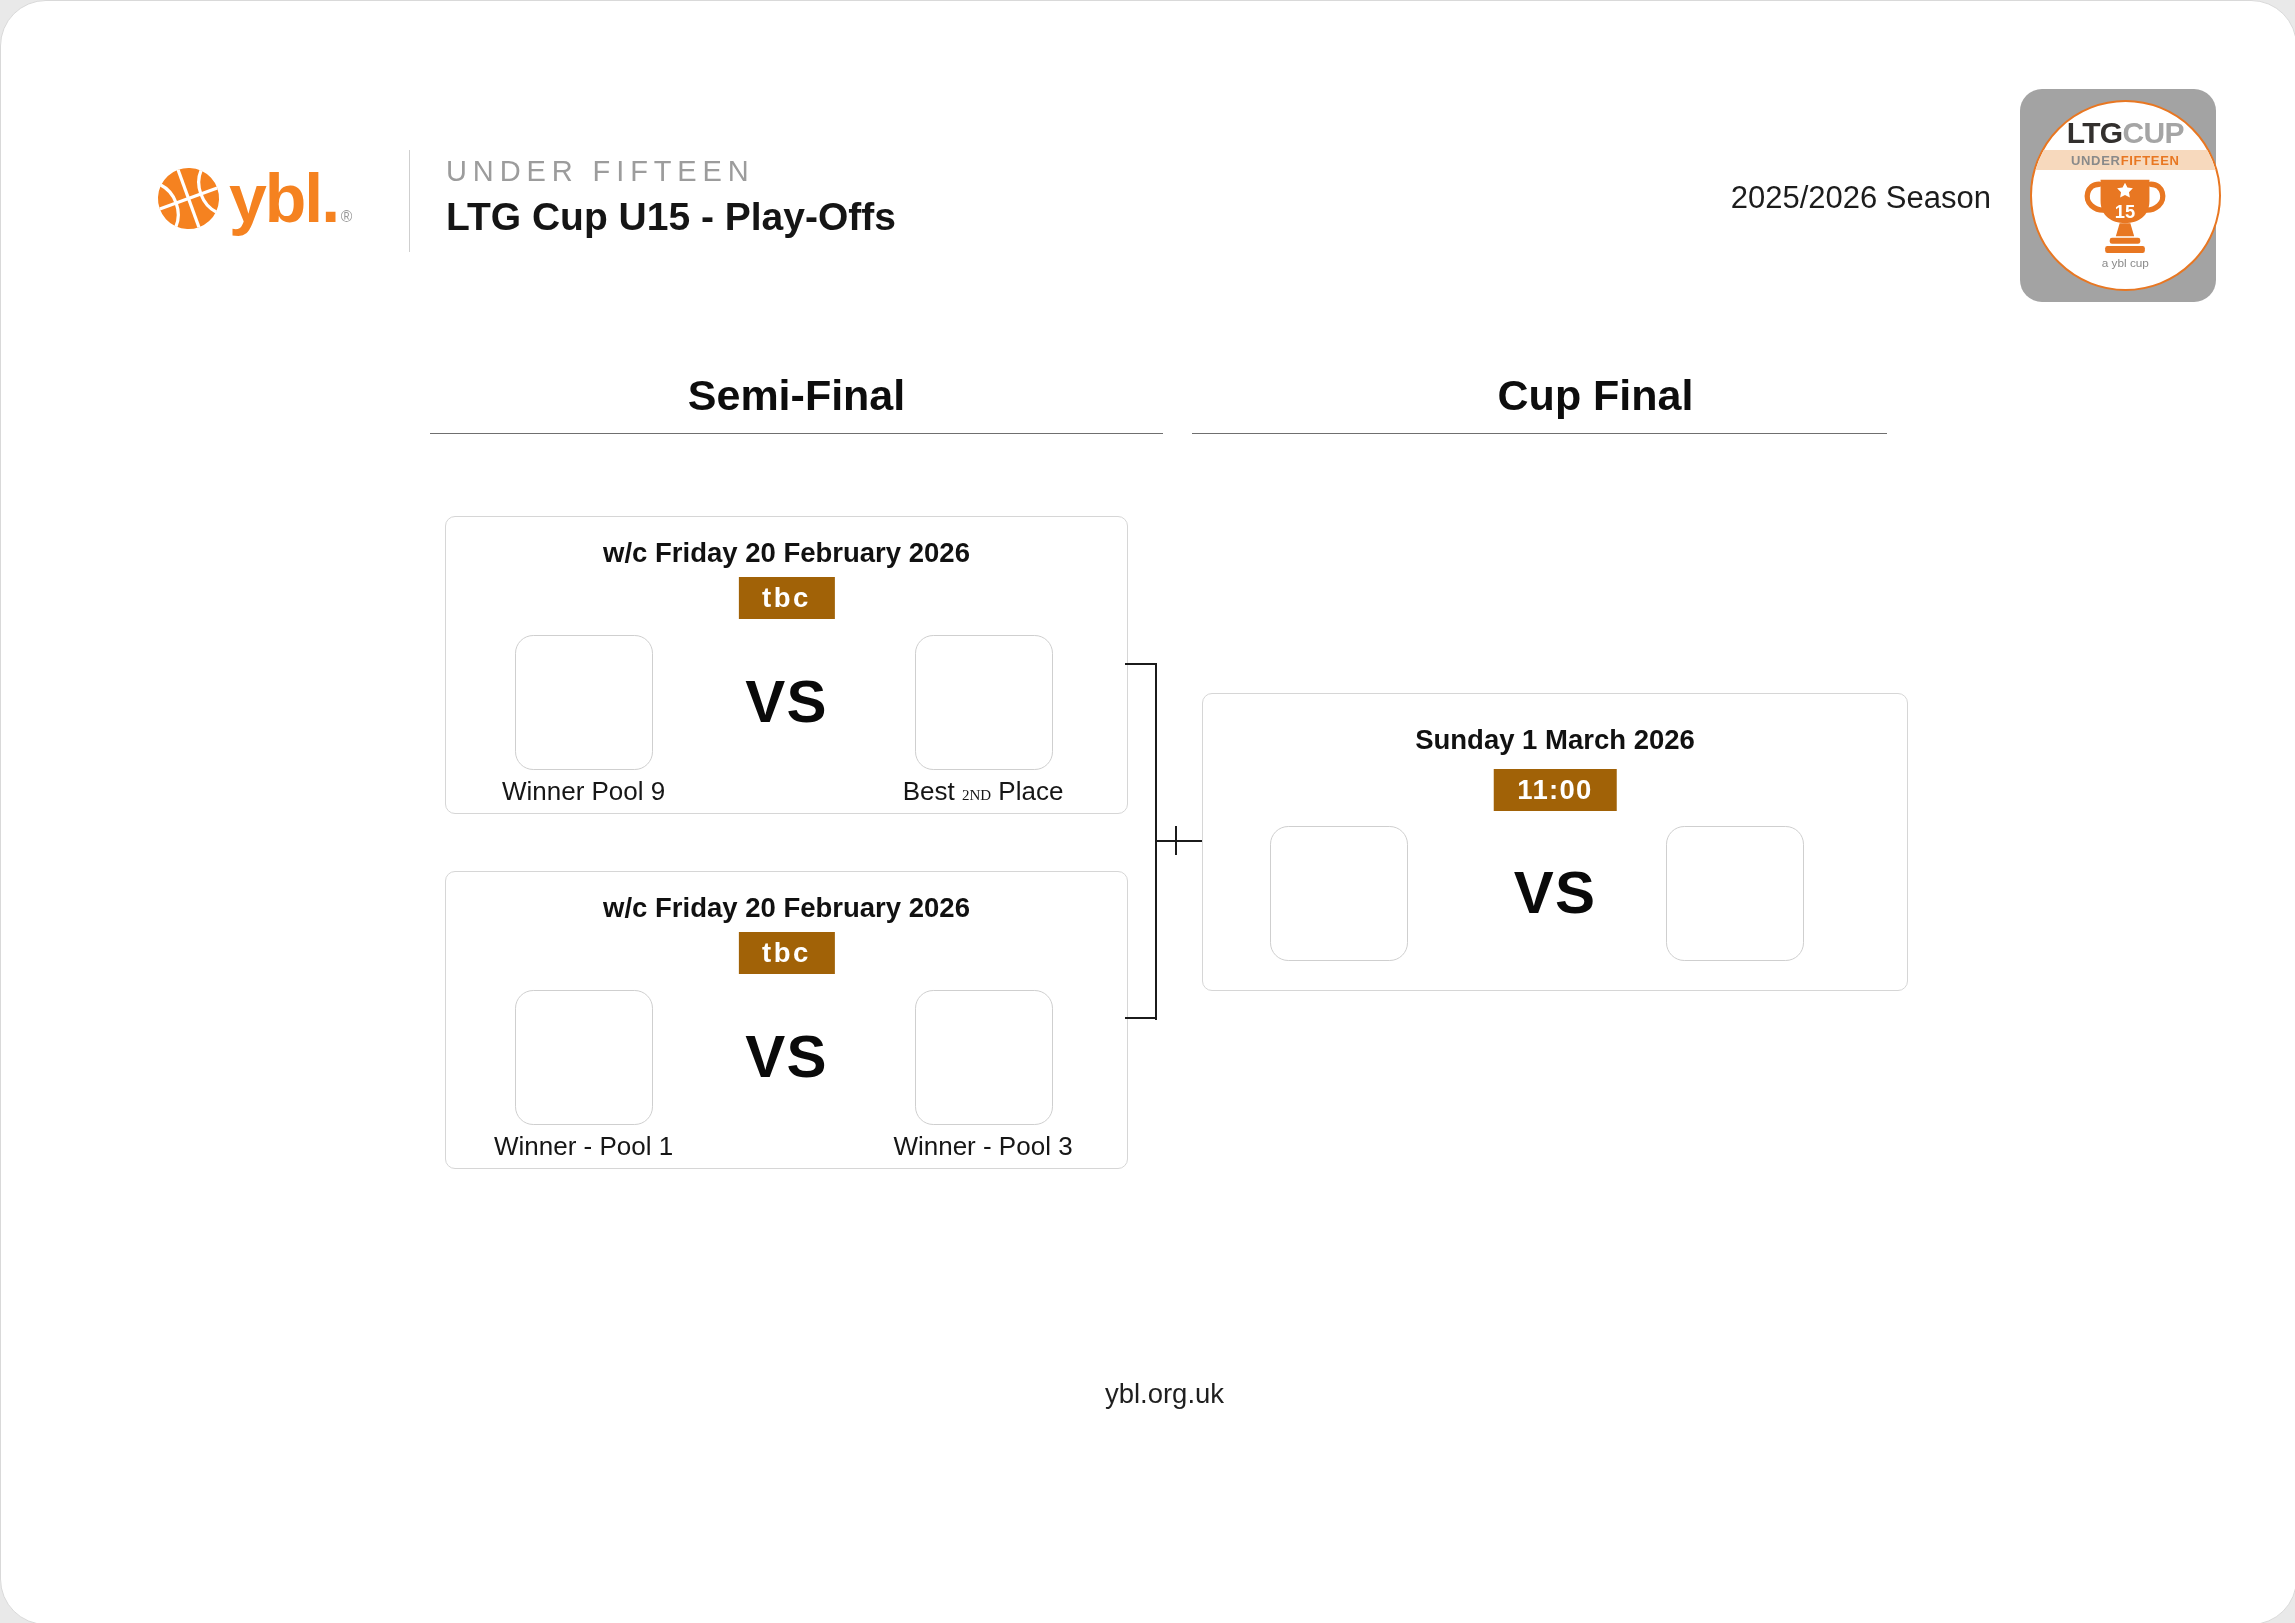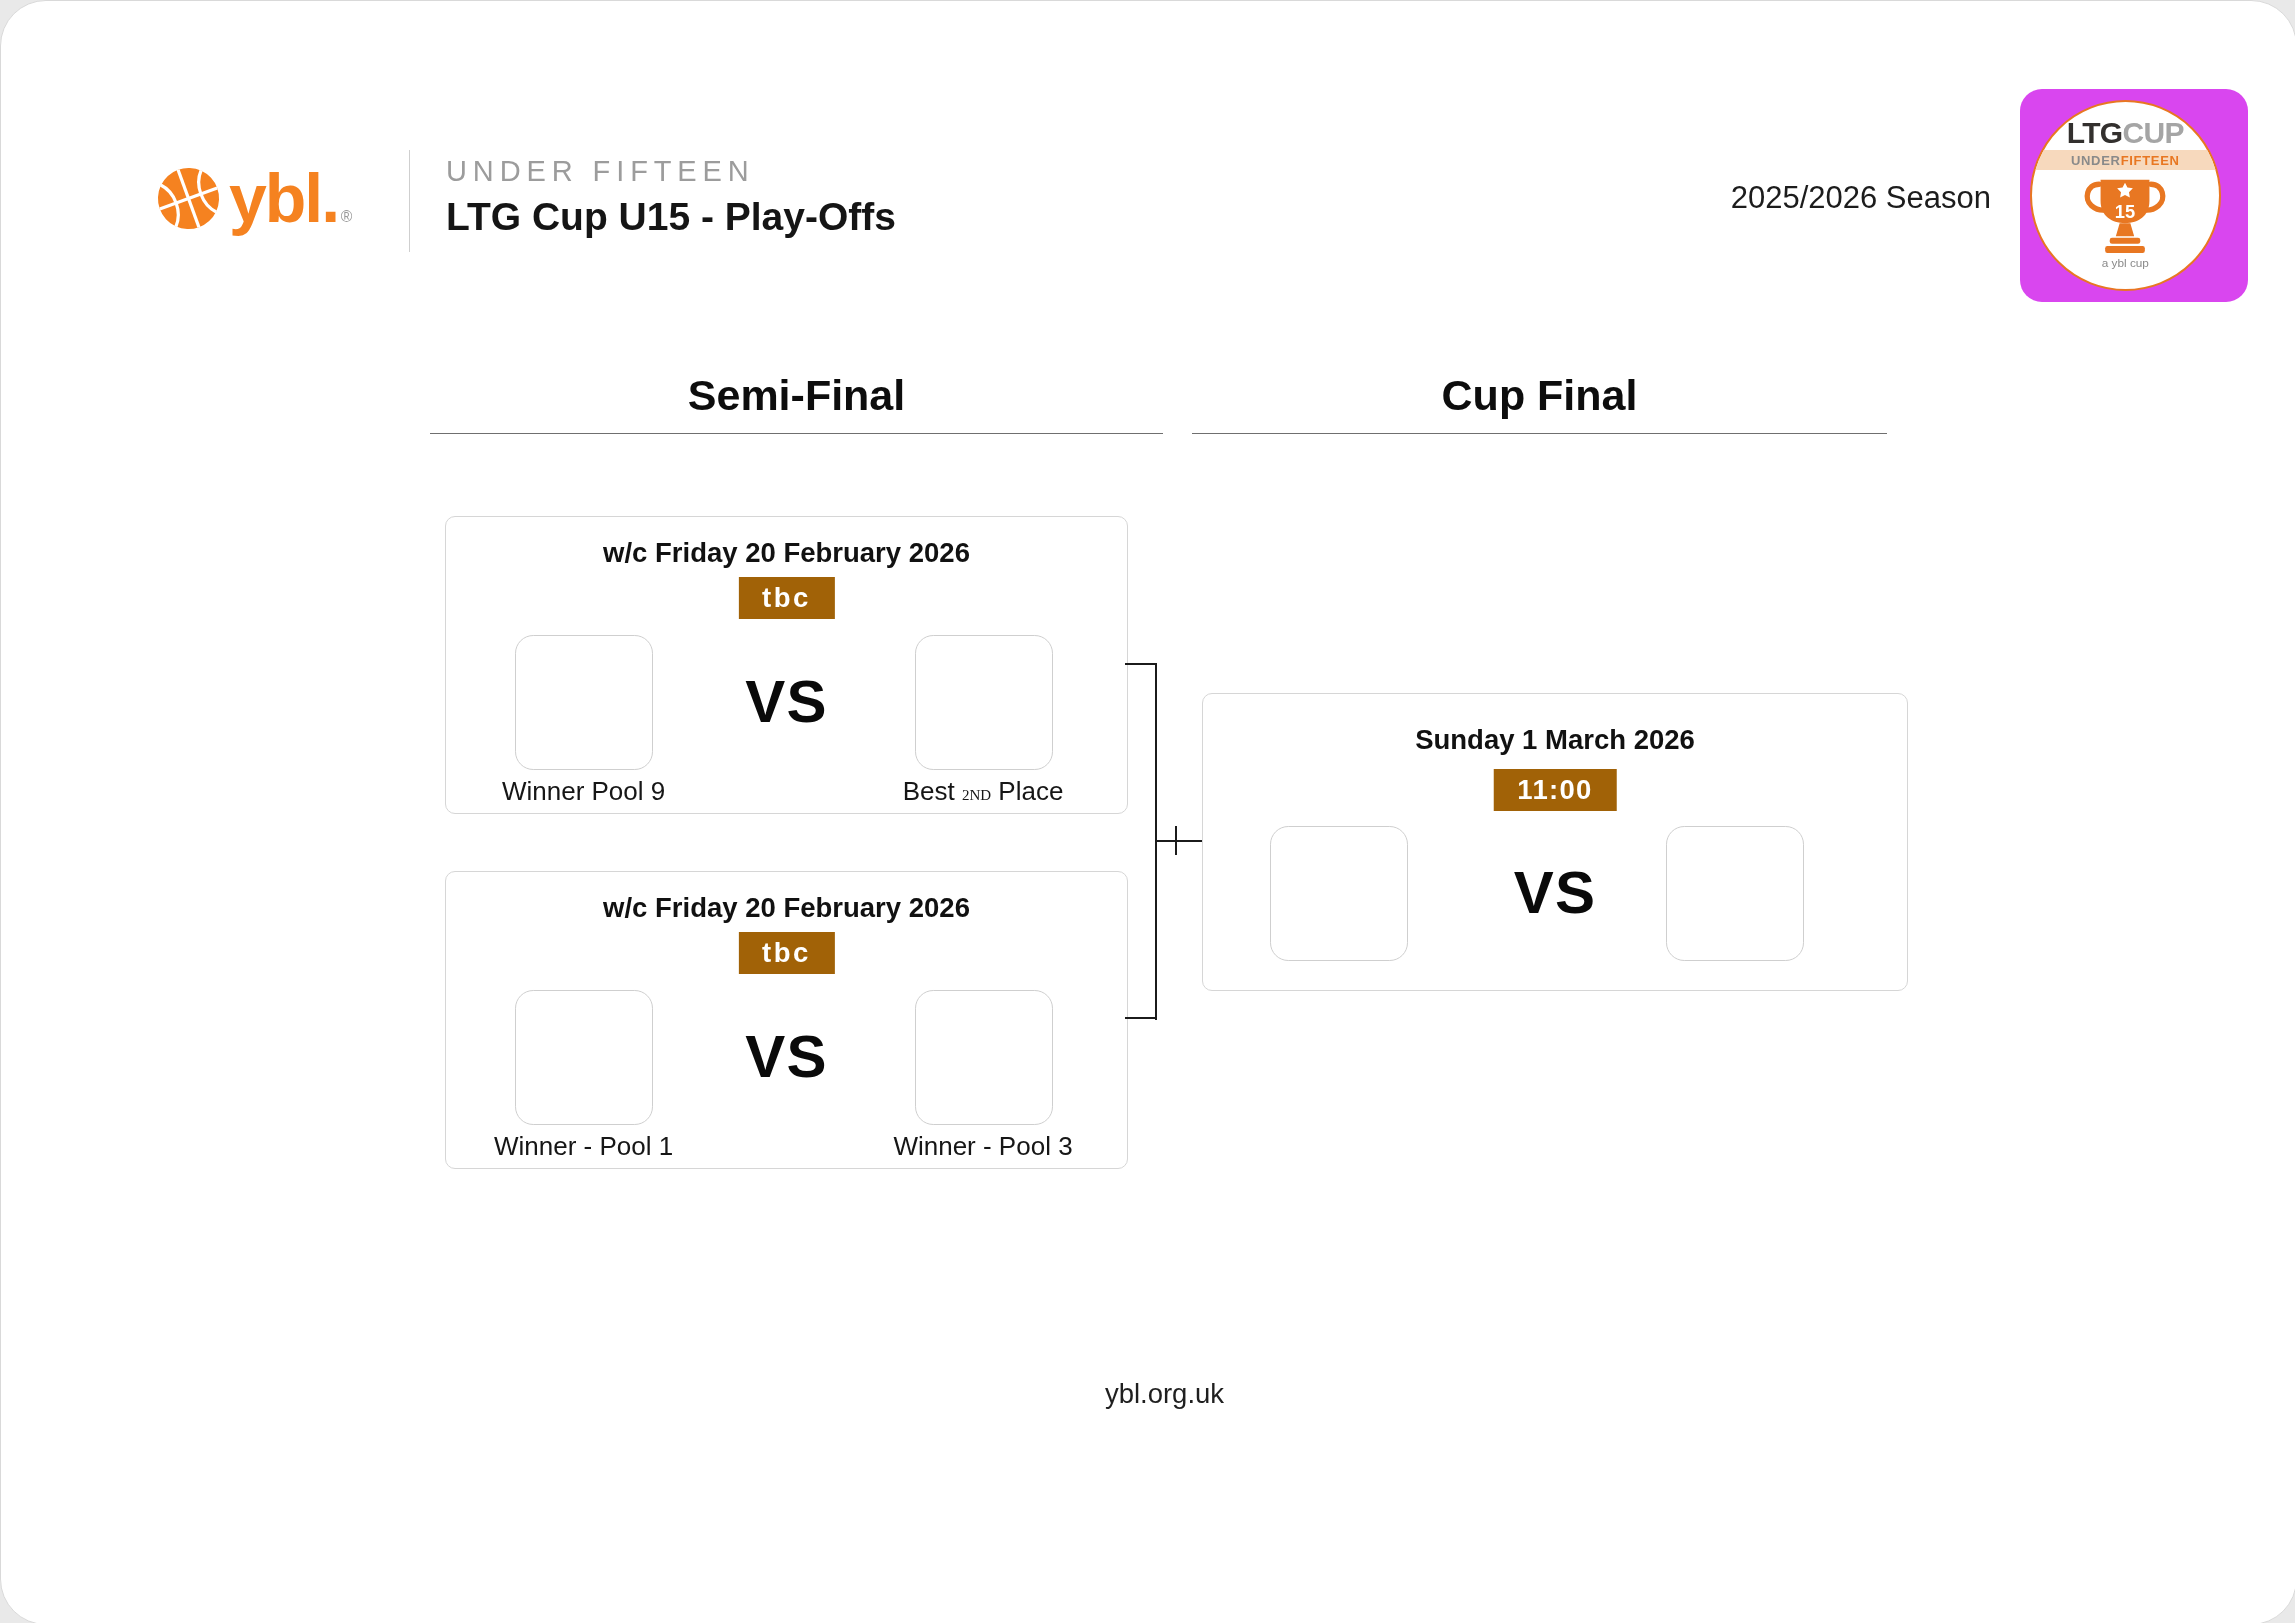--- a/index.html
+++ b/index.html
@@ -10,36 +10,36 @@
   .logo{position:absolute;left:155px;top:165px;display:flex;align-items:center;}
   .ball{width:65px;height:65px;transform:rotate(-20deg);}
   .brand-text{font-size:68px;font-weight:800;color:#F58220;letter-spacing:-2px;line-height:65px;margin-left:7.9px;}
   .brand-reg{font-size:15.7px;color:#9a9a9a;align-self:flex-end;margin-left:2.6px;margin-bottom:5.2px;}
   .hdr-divider{position:absolute;left:408px;top:149px;width:1.3px;height:102px;background:#cfcfcf;}
   .subtitle{position:absolute;left:445px;top:154px;font-size:29px;letter-spacing:5.9px;color:#9c9c9c;font-weight:500;}
   .title{position:absolute;left:445px;top:194px;font-size:39px;font-weight:700;color:#151515;}
   .season{position:absolute;left:1688px;top:179px;width:302px;text-align:right;font-size:31px;color:#1c1c1c;}
 
   
-  .badge{position:absolute;left:2019px;top:88px;width:196px;height:213px;background:#d946ef;border-radius:22px;padding-left:32px;}
+  .badge{position:absolute;left:2019px;top:88px;width:196px;height:213px;background:#a3a3a3;border-radius:22px;}
   .badge-circle{position:absolute;left:9.8px;top:11px;width:191px;height:191px;background:#fff;border-radius:50%;
                 overflow:hidden;display:flex;flex-direction:column;align-items:center;border:2px solid #E87722;box-sizing:border-box;}
   .badge-title{margin-top:15.7px;font-size:30px;font-weight:800;line-height:30px;letter-spacing:-0.7px;}
   .b-ltg{color:#33302e;}
   .b-cup{color:#a5a5a5;font-weight:700;}
   .badge-band{width:110%;margin-top:2.6px;background:#f7d9bd;text-align:center;font-size:13px;padding:2.6px 0;letter-spacing:0.7px;}
   .b-under{color:#8a8a8a;font-weight:600;}
   .b-fifteen{color:#E87722;font-weight:800;}
   .trophy{width:98px;height:84px;margin-top:1.3px;}
   .badge-tag{font-size:11.8px;color:#8a8a8a;}
 
   
   .round-title{position:absolute;top:370px;font-size:43px;font-weight:700;text-align:center;color:#0d0d0d;}
   .rt-semi{left:429px;width:733px;}
-  .rt-final{left:1191px;width:695px;}
+  .rt-final{left:1247px;width:695px;}
   .round-underline{position:absolute;top:432px;height:1.3px;background:#6f6f6f;}
   .ru-semi{left:429px;width:733px;}
   .ru-final{left:1191px;width:695px;}
 
   
   .match-card{position:absolute;background:#fff;border:1.3px solid #d6d6d6;border-radius:10px;}
   .card-semi1{left:444px;top:515px;width:681px;height:296px;}
   .card-semi2{left:444px;top:870px;width:681px;height:296px;}
   .card-final{left:1201px;top:692px;width:670px;height:296px;padding-left:34px;}
 

